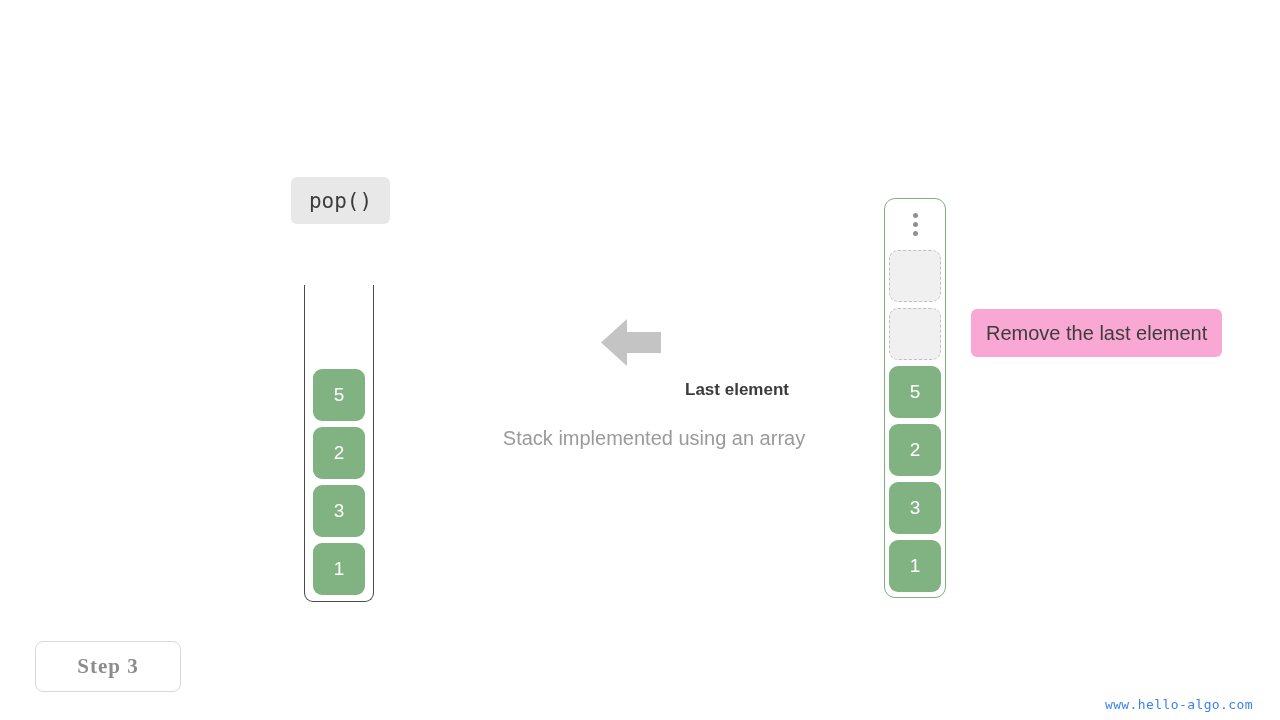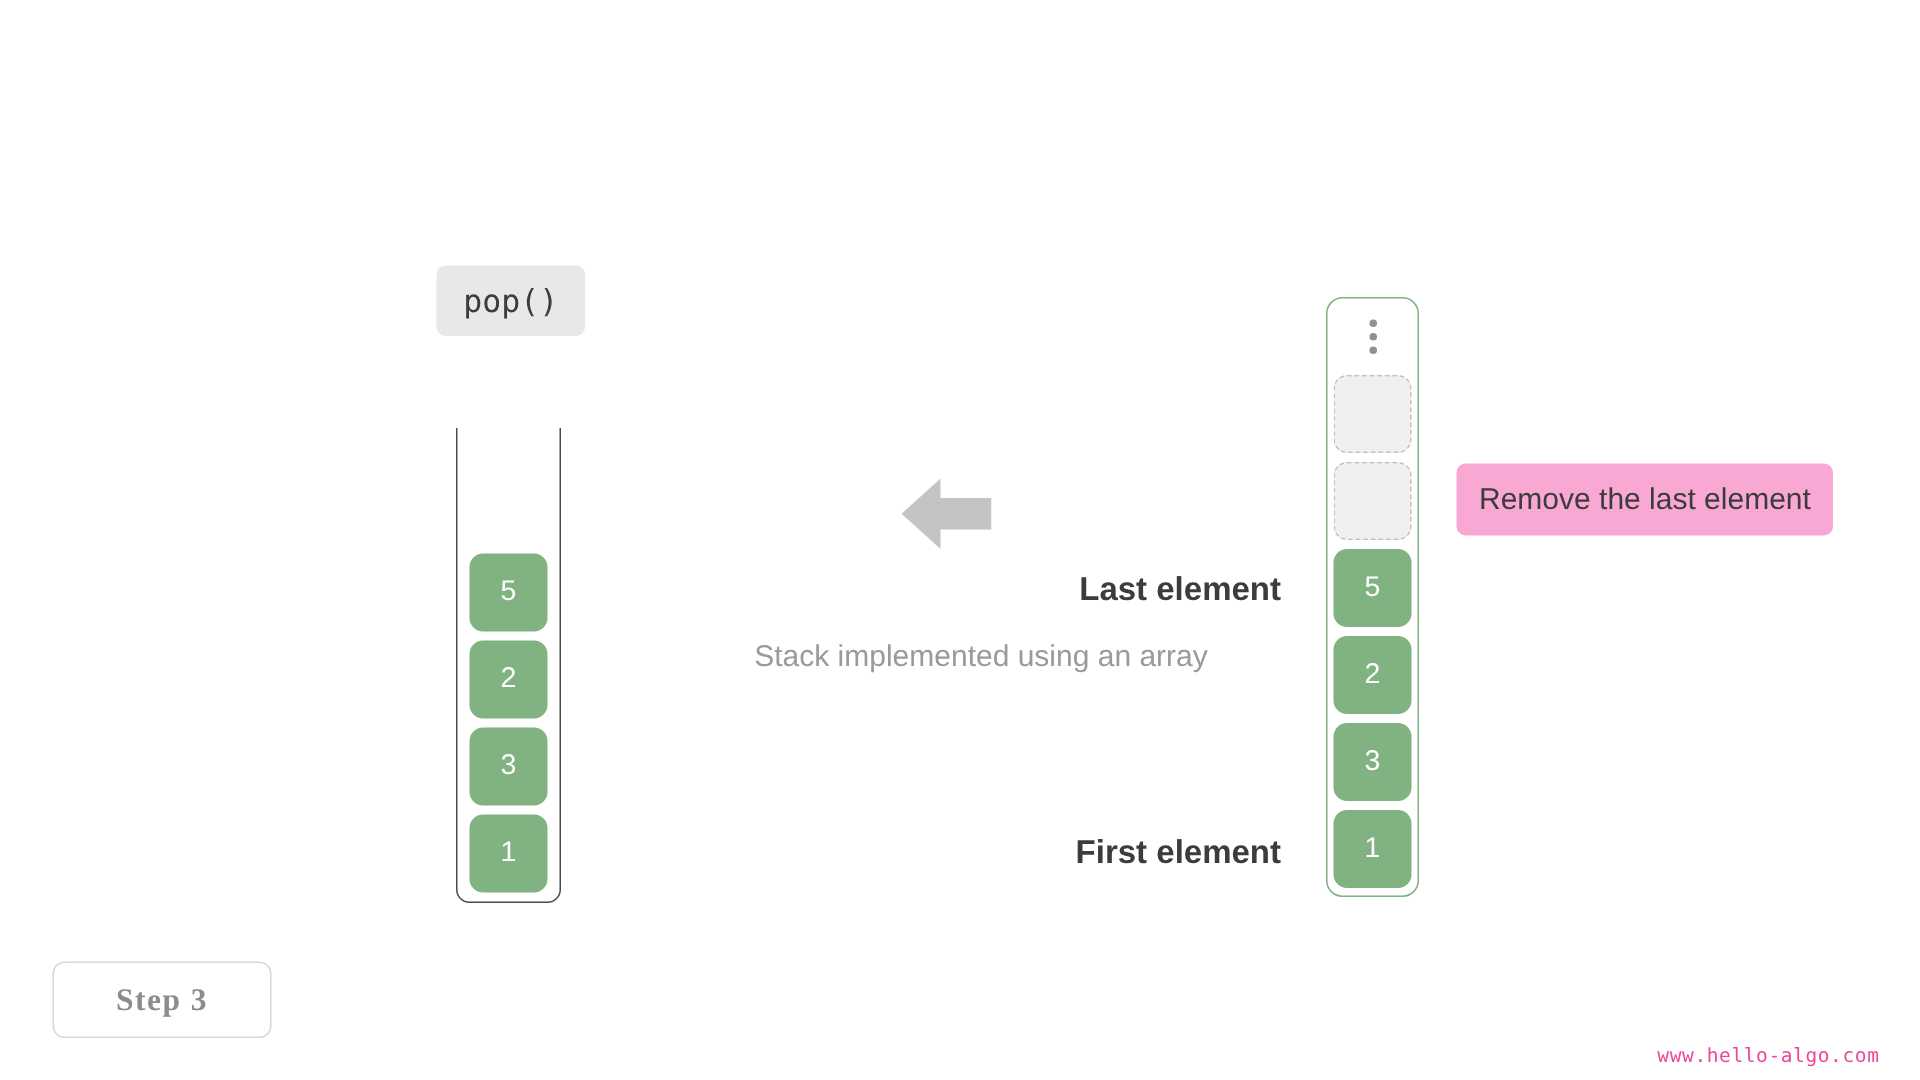--- a/index.html
+++ b/index.html
@@ -103,24 +103,24 @@
     width: 362px;
     text-align: center;
     font-size: 20px;
     color: #9a9a9a;
     white-space: nowrap;
   }
 
   
   .anno {
     position: absolute;
-    font-size: 22px;
+    font-size: 17px;
     font-weight: bold;
     color: #3c3c3c;
-    text-align: right;
+    text-align: center;
     white-space: nowrap;
   }
   .anno.last { left: 620px; top: 380px; width: 234px; }
   .anno.first { left: 620px; top: 555px; width: 234px; }
 
   
   .array-wrap {
     position: absolute;
     left: 884px;
     top: 198px;
@@ -196,21 +196,21 @@
     box-sizing: border-box;
   }
 
   
   .watermark {
     position: absolute;
     right: 27px;
     bottom: 8px;
     font-family: "DejaVu Sans Mono", "Liberation Mono", monospace;
     font-size: 13px;
-    color: #ec4899;
+    color: #3b82f6;
     letter-spacing: 0.4px;
   }
 </style>
 </head>
 <body>
 
 <div class="canvas">
 
   <div class="op-badge">pop()</div>
 
@@ -224,21 +224,20 @@
     </div>
   </div>
 
   <svg class="arrow-left" viewBox="0 0 60 55">
     <polygon points="0,27.5 26,4 26,17 60,17 60,38 26,38 26,51" fill="#c4c4c4"></polygon>
   </svg>
 
   <div class="caption">Stack implemented using an array</div>
 
   <div class="anno last">Last element</div>
-  <div class="anno first">First element</div>
 
   <div class="array-wrap">
     <div class="ellipsis-dots">
       <span></span>
       <span></span>
       <span></span>
     </div>
     <div class="array-inner">
       <div class="cell empty"></div>
       <div class="cell empty"></div>

